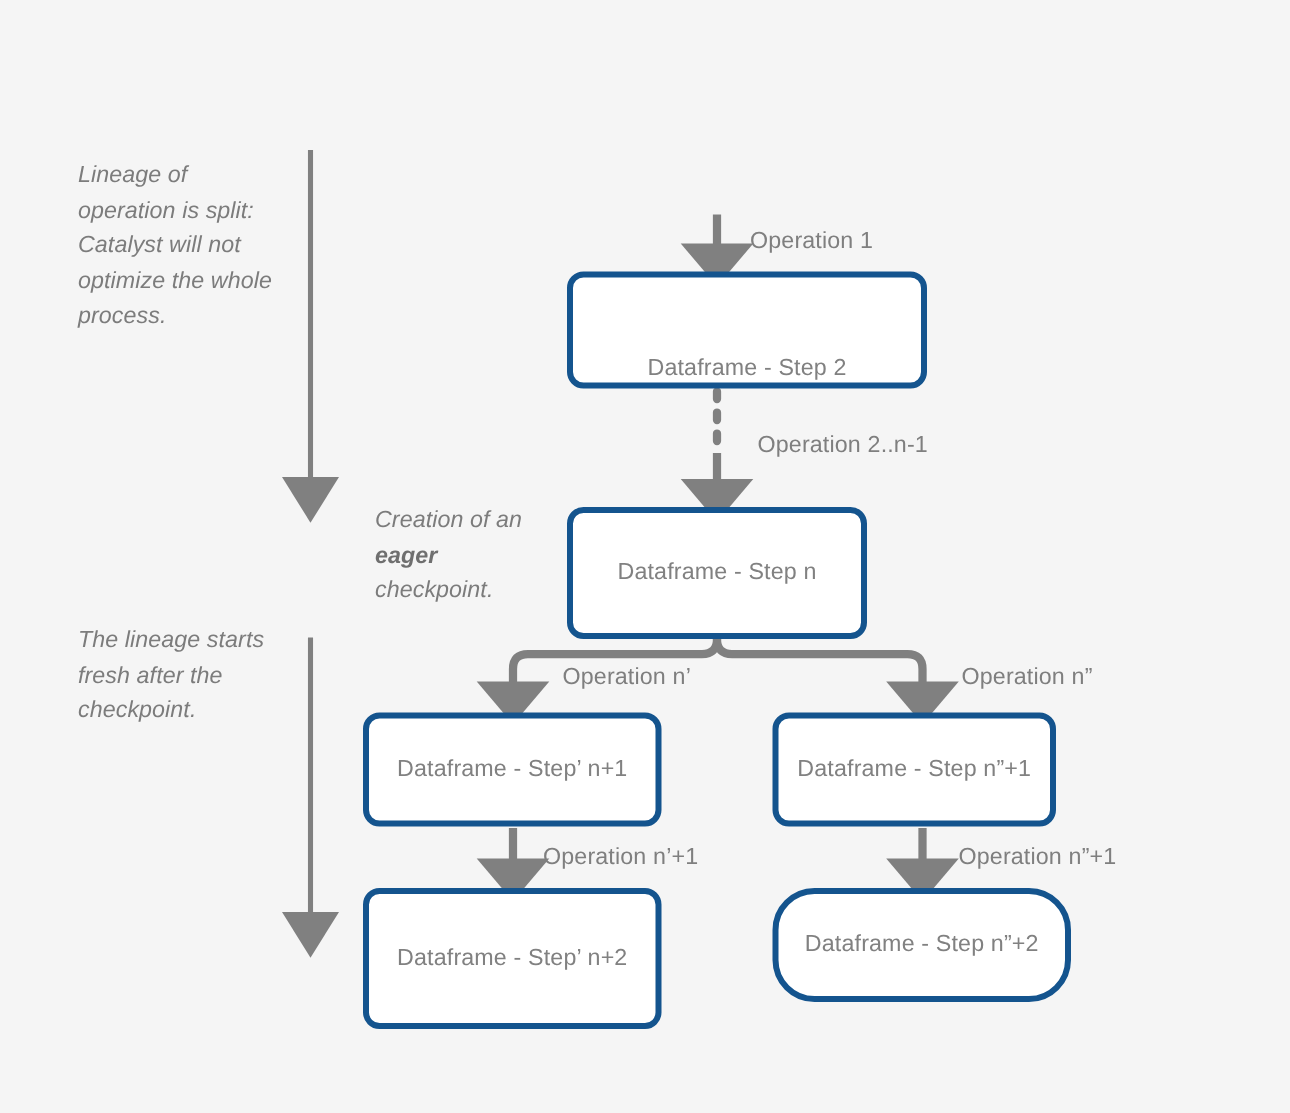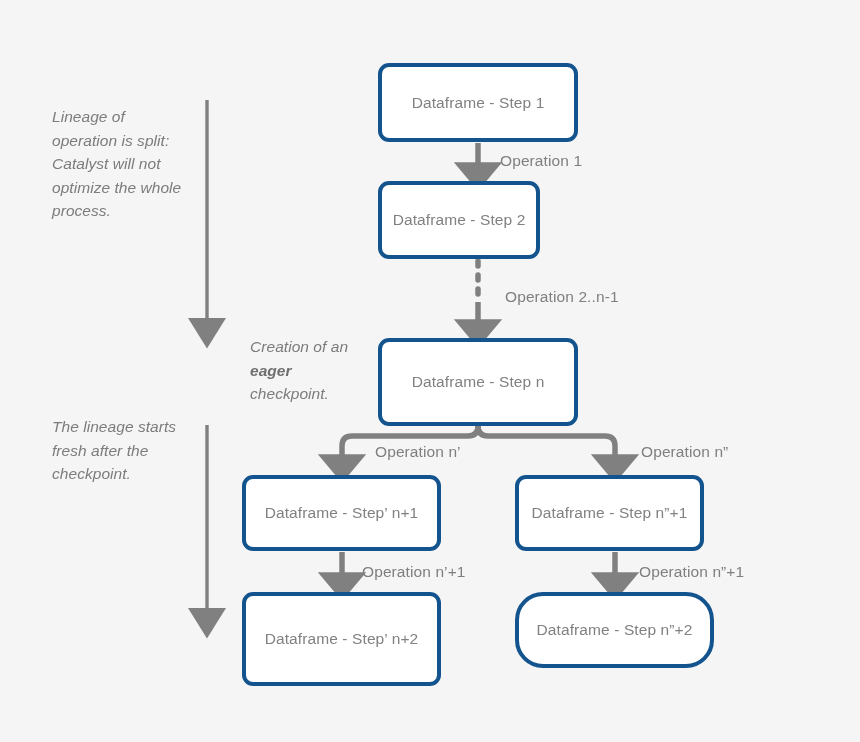--- a/index.html
+++ b/index.html
@@ -37,21 +37,21 @@
     display:flex;
     align-items:center;
     justify-content:center;
     color:#818181;
     font-size:15.5px;
     letter-spacing:0.1px;
     white-space:nowrap;
   }
 
   #node-step-1   {left:378px;top:63px; width:200px;height:79px;}
-  #node-step-2   {left:378px;top:181px;width:162px;height:78px;}
+  #node-step-2   {left:378px;top:181px;width:240px;height:78px;align-items:flex-end;}
   #node-step-n   {left:378px;top:338px;width:200px;height:88px;}
   #node-step-p-n1{left:242px;top:475px;width:199px;height:76px;}
   #node-step-pp-n1{left:515px;top:475px;width:189px;height:76px;}
   #node-step-p-n2{left:242px;top:592px;width:199px;height:94px;}
   #node-step-pp-n2{left:515px;top:592px;width:199px;height:76px;border-radius:28px;}
 
   
   .edge-label{
     position:absolute;
     color:#7f7f7f;
@@ -106,23 +106,20 @@
   </div>
 
   <div class="annot" id="annot-eager-checkpoint">
     <span>Creation of an </span><b>eager</b><span> checkpoint.</span>
   </div>
 
   <div class="annot" id="annot-lineage-fresh">
     <span>The lineage starts fresh after the checkpoint.</span>
   </div>
 
-  <div class="node" id="node-step-1">
-    <span>Dataframe - Step 1</span>
-  </div>
 
   <div class="node" id="node-step-2">
     <span>Dataframe - Step 2</span>
   </div>
 
   <div class="node" id="node-step-n">
     <span>Dataframe - Step n</span>
   </div>
 
   <div class="node" id="node-step-p-n1">

